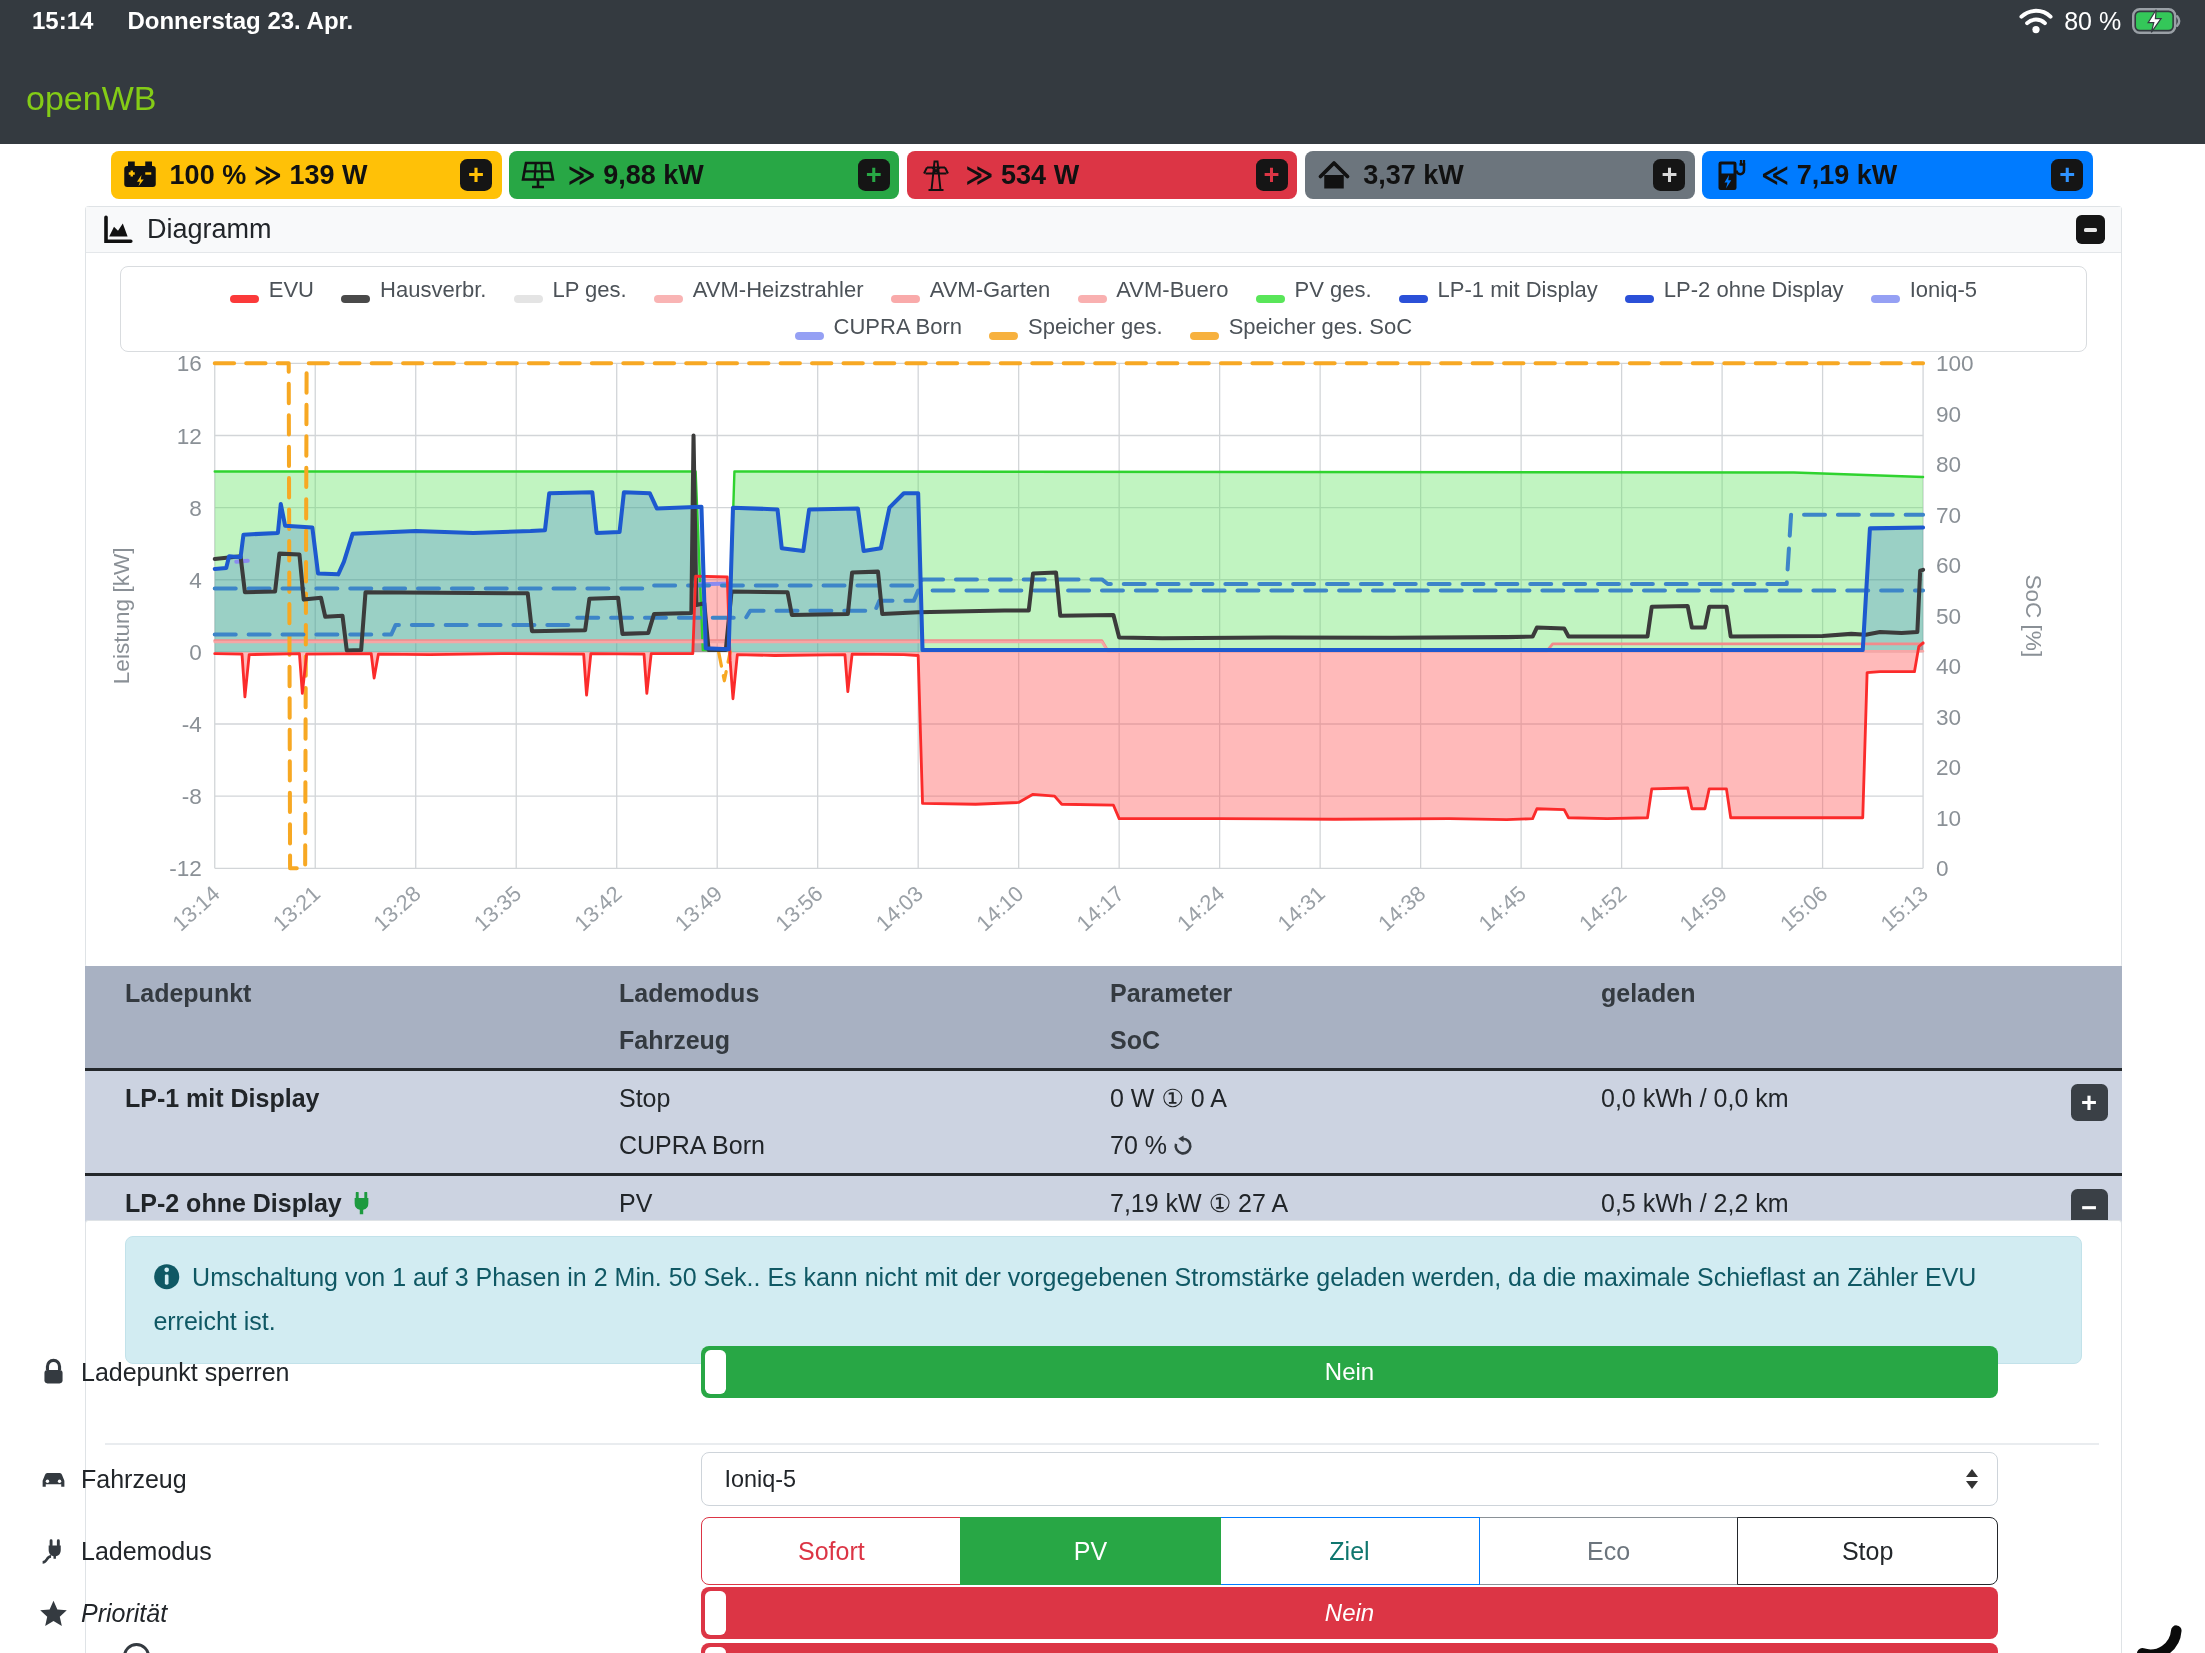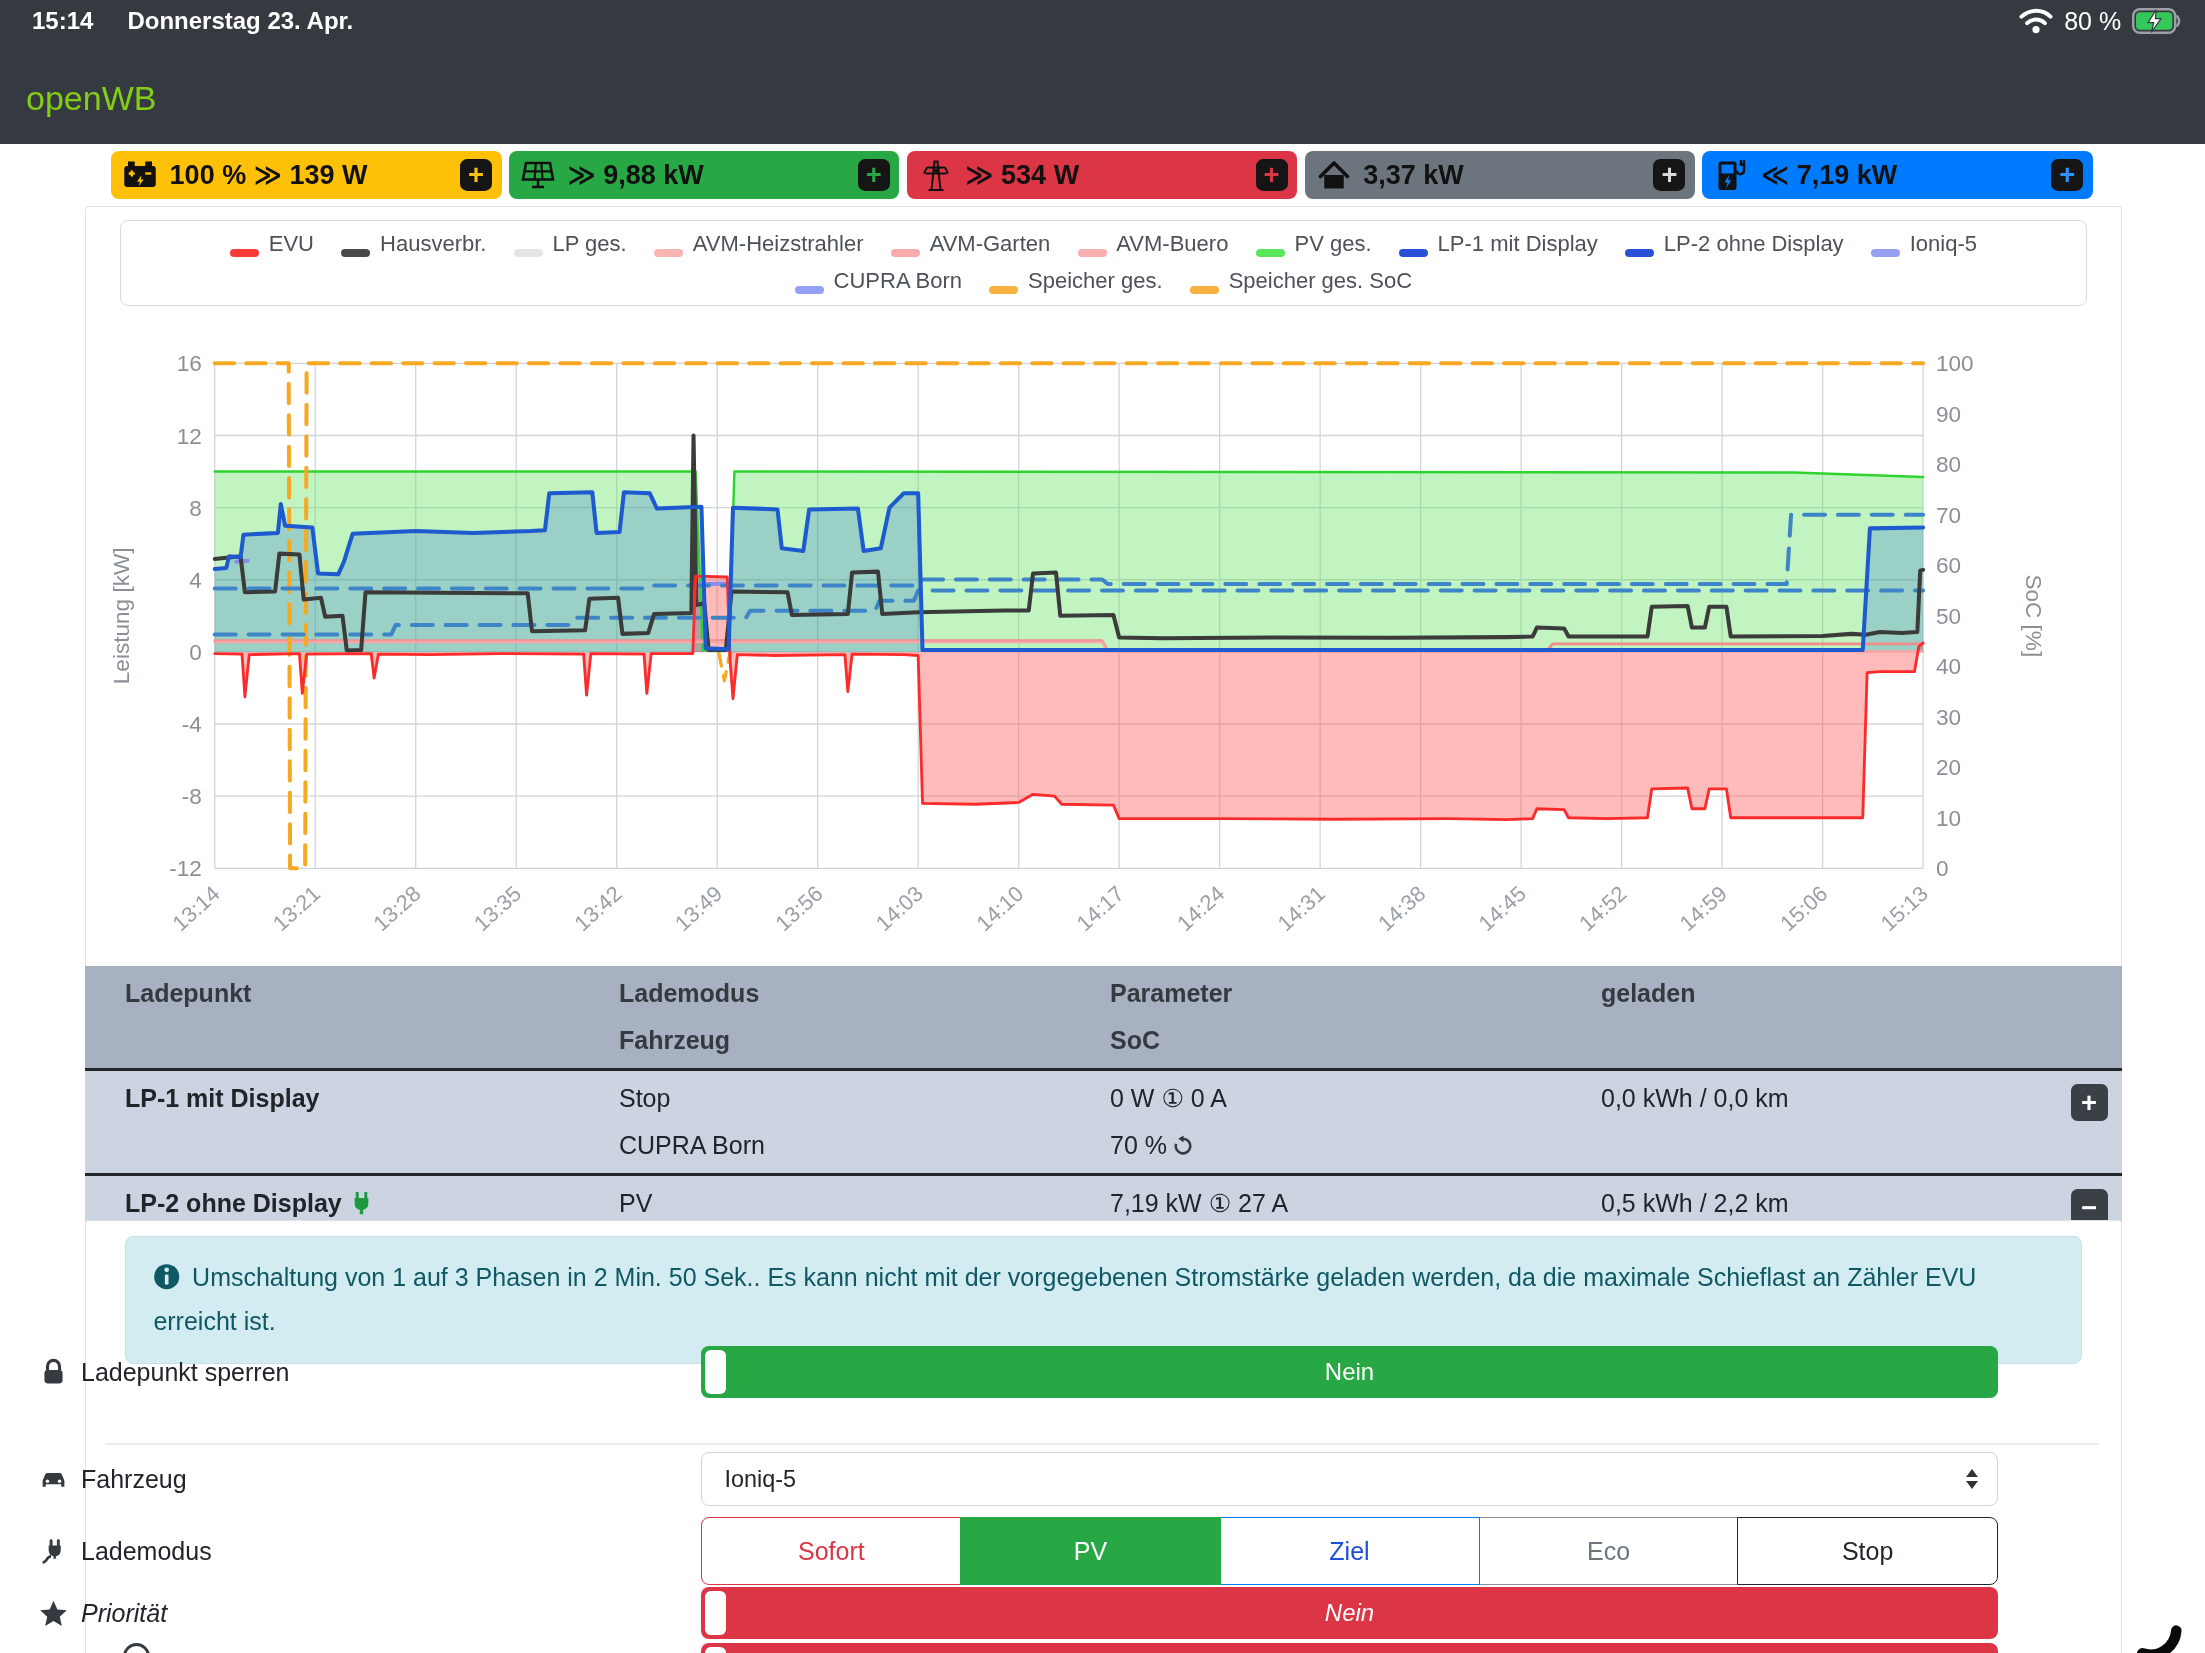--- a/index.html
+++ b/index.html
@@ -68,21 +68,21 @@
   .select .updown{position:absolute;right:19.4px;display:flex;flex-direction:column;gap:4px;}
   .select .updown i{width:0;height:0;border-left:6.5px solid transparent;border-right:6.5px solid transparent;display:block;}
   .select .updown .up{border-bottom:8px solid #333;}
   .select .updown .dn{border-top:8px solid #333;}
   .modes{display:flex;height:68px;}
   .mbtn{flex:1;display:flex;align-items:center;justify-content:center;font-size:25px;background:#fff;border:1.6px solid;margin-left:-1.6px;}
   .mbtn:first-child{border-radius:8px 0 0 8px;margin-left:0;}
   .mbtn:last-child{border-radius:0 8px 8px 0;}
   .m-sofort{color:#dc3545;border-color:#dc3545;z-index:2;}
   .m-pv{color:#fff;background:#28a745;border-color:#28a745;z-index:3;}
-  .m-ziel{color:#1d4ed8;border-color:#007bff;z-index:2;text-align:right;}
+  .m-ziel{color:#0f766e;border-color:#007bff;z-index:2;text-align:right;}
   .m-eco{color:#6c757d;border-color:#8a9197;z-index:1;}
   .m-stop{color:#23272b;border-color:#23272b;z-index:2;}
   .divider{position:absolute;left:105px;width:1994px;height:1.6px;background:#e9ecef;}
   .partial-circle{position:absolute;left:123px;top:1643px;width:21px;height:21px;border:3.2px solid #343a40;border-radius:50%;}
   .spinner-arc{position:absolute;right:6.5px;bottom:-14.5px;}
 </style>
 </head>
 <body>
 
 <div class="topbar">
@@ -153,20 +153,30 @@
       <polygon points="20,24 14,34 18,34 16,42 23,31 19,31" fill="#007bff"></polygon>
       <path d="M34 10 h6 v8 a5 5 0 0 1 -10 0" fill="none" stroke="#111" stroke-width="3.4"></path>
       <path d="M36 4 v6 M40 4 v6" stroke="#111" stroke-width="3"></path>
     </svg>
     <span class="btext">≪ 7,19 kW</span>
     <span class="bplus" style="color:#2f93ff">+</span>
   </div>
 </div>
 
 <div class="card card-diagramm">
+  <div class="card-head">
+    <svg class="hicon" viewBox="0 0 40 40">
+      <path d="M5 4 v30 h31" fill="none" stroke="#111" stroke-width="4.5" stroke-linecap="round"></path>
+      <path d="M9 28 l6-12 5 5 6-9 6 16 z" fill="#111"></path>
+    </svg>
+    <span>Diagramm</span>
+    <span class="collapse-btn">
+        <span class="minus"></span>
+      </span>
+  </div>
   <div class="legendbox">
       <span class="lg-item">
      <span class="lg-sw" style="background:#fb3a3a"></span>EVU</span>
       <span class="lg-item">
      <span class="lg-sw" style="background:#4a4a4a"></span>Hausverbr.</span>
       <span class="lg-item">
      <span class="lg-sw" style="background:#e4e4e4"></span>LP ges.</span>
       <span class="lg-item">
      <span class="lg-sw" style="background:#f9b4b4"></span>AVM-Heizstrahler</span>
       <span class="lg-item">

